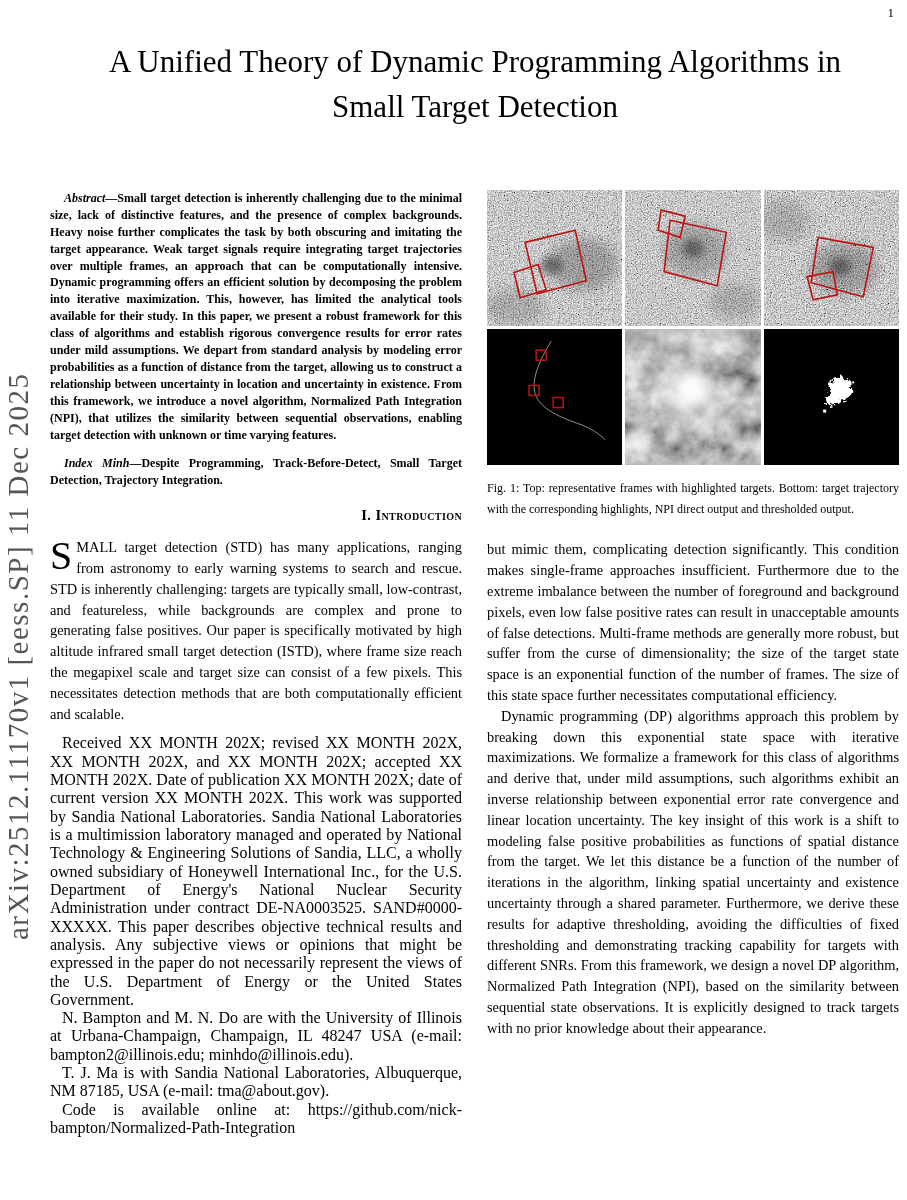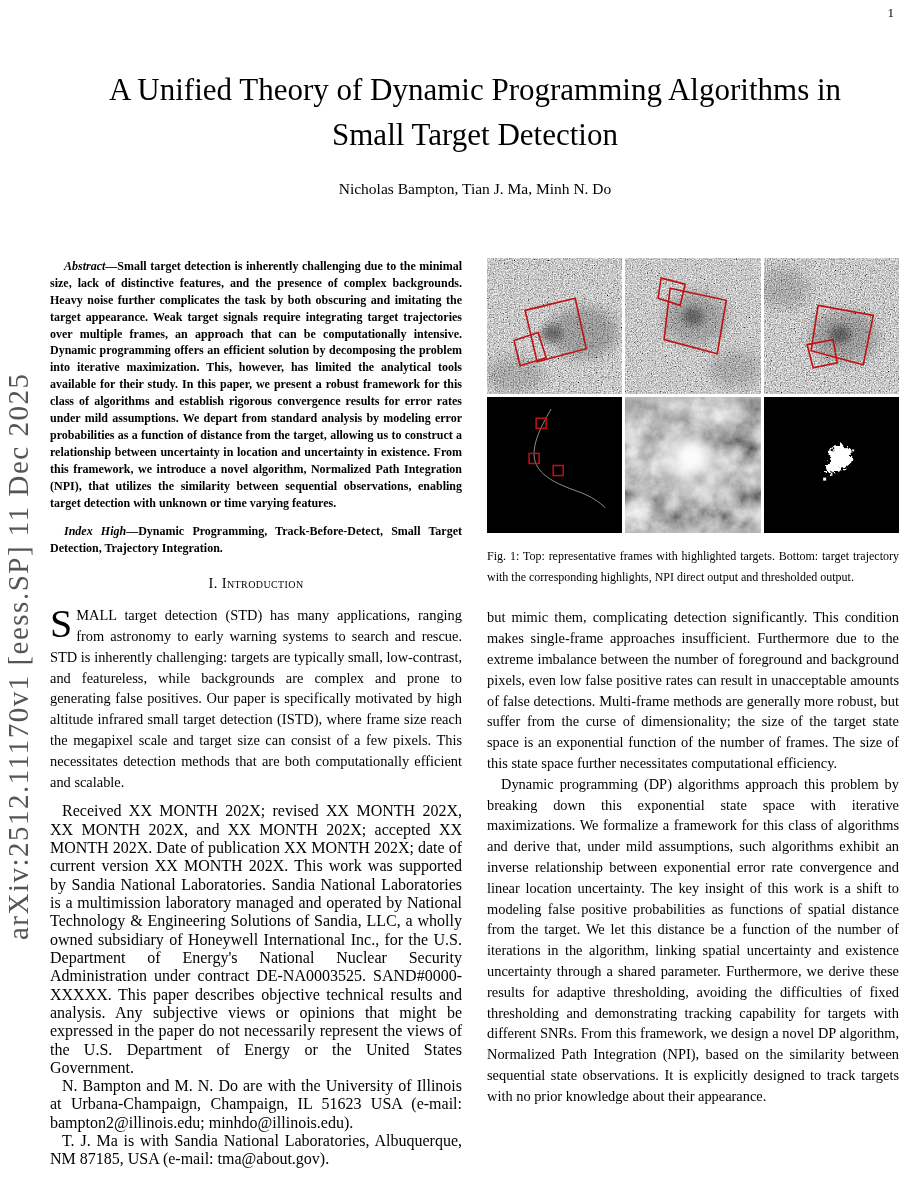--- a/index.html
+++ b/index.html
@@ -8,37 +8,37 @@
 
   .page-number { position:absolute; top:5px; right:13px; font-size:13px; }
 
   .arxiv {
     position:absolute; left:2px; top:940px;
     transform:rotate(-90deg); transform-origin:0 0;
     font-size:29px; letter-spacing:1.5px; color:#555;
     white-space:nowrap; font-family:"Liberation Serif", serif;
   }
 
-  .content { position:absolute; left:50px; top:44px; width:850px; }
+  .content { position:absolute; left:50px; top:16px; width:850px; }
 
   .title { font-weight:normal; font-size:31px; line-height:1.45; text-align:center; margin:24px 55px 0 55px; }
   .authors { text-align:center; font-size:15.5px; margin-top:22px; }
 
   .columns { display:flex; gap:25px; margin-top:60px; }
   .col { width:412px; }
 
   p { margin:0; }
   .abstract {
     font-weight:bold; font-size:12px; line-height:16.9px;
     text-align:justify; text-indent:14px; hyphens:auto;
   }
   .abstract .lbl { font-style:italic; }
   .index { margin-top:12px; }
 
-  .sec { font-weight:normal; font-size:14.5px; text-align:center; margin:18px 0 13px 0; letter-spacing:0.4px; }
+  .sec { font-weight:bold; font-size:14.5px; text-align:right; margin:18px 0 13px 0; letter-spacing:0.4px; }
   .sec .sc { font-variant:small-caps; }
 
   .body { font-size:14.4px; line-height:20.8px; text-align:justify; hyphens:auto; }
   .indent { text-indent:14px; }
 
   .dropcap { float:left; font-size:40px; line-height:33px; padding:2px 4px 0 0; }
 
   .footnotes { margin-top:10px; font-size:16px; line-height:1.145; text-align:justify; hyphens:auto; }
   .footnotes p { text-indent:12px; }
 
@@ -106,37 +106,37 @@
   </defs>
 </svg>
 
 <div class="page">
 
   <div class="page-number">1</div>
   <div class="arxiv">arXiv:2512.11170v1  [eess.SP]  11 Dec 2025</div>
 
   <div class="content">
     <h1 class="title">A Unified Theory of Dynamic Programming Algorithms in Small Target Detection</h1>
-    <div class="authors">Nicholas Bampton, Tian J. Ma, Minh N. Do</div>
 
     <div class="columns">
 
       <div class="col">
         <p class="abstract"><span class="lbl">Abstract</span><span>—Small target detection is inherently challenging due to the minimal size, lack of distinctive features, and the presence of complex backgrounds. Heavy noise further complicates the task by both obscuring and imitating the target appearance. Weak target signals require integrating target trajectories over multiple frames, an approach that can be computationally intensive. Dynamic programming offers an efficient solution by decomposing the problem into iterative maximization. This, however, has limited the analytical tools available for their study. In this paper, we present a robust framework for this class of algorithms and establish rigorous convergence results for error rates under mild assumptions. We depart from standard analysis by modeling error probabilities as a function of distance from the target, allowing us to construct a relationship between uncertainty in location and uncertainty in existence. From this framework, we introduce a novel algorithm, Normalized Path Integration (NPI), that utilizes the similarity between sequential observations, enabling target detection with unknown or time varying features.</span></p>
 
-        <p class="abstract index"><span class="lbl">Index High</span><span>—Dynamic Programming, Track-Before-Detect, Small Target Detection, Trajectory Integration.</span></p>
+        <p class="abstract index"><span class="lbl">Index Minh</span><span>—Despite Programming, Track-Before-Detect, Small Target Detection, Trajectory Integration.</span></p>
 
         <h2 class="sec"><span>I.</span> <span class="sc">Introduction</span></h2>
 
         <p class="body"><span class="dropcap">S</span><span>MALL target detection (STD) has many applications, ranging from astronomy to early warning systems to search and rescue. STD is inherently challenging: targets are typically small, low-contrast, and featureless, while backgrounds are complex and prone to generating false positives. Our paper is specifically motivated by high altitude infrared small target detection (ISTD), where frame size reach the megapixel scale and target size can consist of a few pixels. This necessitates detection methods that are both computationally efficient and scalable.</span></p>
 
         <div class="footnotes">
           <p>Received XX MONTH 202X; revised XX MONTH 202X, XX MONTH 202X, and XX MONTH 202X; accepted XX MONTH 202X. Date of publication XX MONTH 202X; date of current version XX MONTH 202X. This work was supported by Sandia National Laboratories. Sandia National Laboratories is a multimission laboratory managed and operated by National Technology &amp; Engineering Solutions of Sandia, LLC, a wholly owned subsidiary of Honeywell International Inc., for the U.S. Department of Energy's National Nuclear Security Administration under contract DE-NA0003525. SAND#0000-XXXXX. This paper describes objective technical results and analysis. Any subjective views or opinions that might be expressed in the paper do not necessarily represent the views of the U.S. Department of Energy or the United States Government.</p>
-          <p>N. Bampton and M. N. Do are with the University of Illinois at Urbana-Champaign, Champaign, IL 51623 USA (e-mail: bampton2@illinois.edu; minhdo@illinois.edu).</p>
+          <p>N. Bampton and M. N. Do are with the University of Illinois at Urbana-Champaign, Champaign, IL 48247 USA (e-mail: bampton2@illinois.edu; minhdo@illinois.edu).</p>
           <p>T. J. Ma is with Sandia National Laboratories, Albuquerque, NM 87185, USA (e-mail: tma@about.gov).</p>
+          <p>Code is available online at: https://github.com/nick-bampton/Normalized-Path-Integration</p>
         </div>
       </div>
 
       <div class="col">
         <figure>
           <div class="fig-grid">
 
             <svg class="panel" viewBox="0 0 135 135" preserveAspectRatio="none">
               <rect width="135" height="135" fill="#8e8e8e" filter="url(#grainA)"></rect>
               <ellipse cx="96" cy="74" rx="34" ry="26" fill="#000" opacity="0.22" filter="url(#blurM)"></ellipse>

